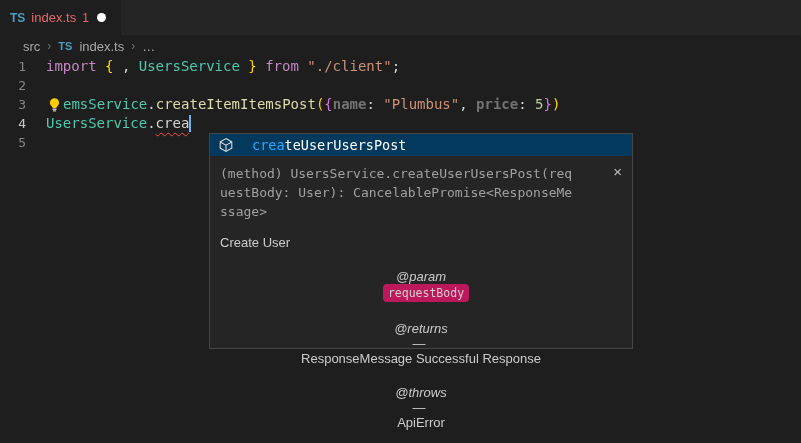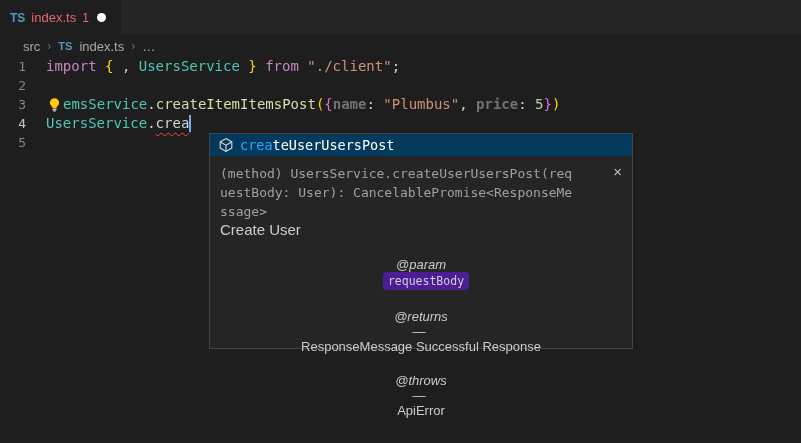--- a/index.html
+++ b/index.html
@@ -52,43 +52,43 @@
   .tk-err { color:#D4D4D4; text-decoration:underline wavy #f14c4c 1px; text-underline-offset:4px; }
   .bulb { width:17px; height:16px; display:inline-block; margin-right:0px; cursor:pointer; }
   .caret { width:2px; height:17px; background:#6cb2f0; display:inline-block; margin-left:0px; }
   
   .suggest {
     position:absolute; left:209px; top:133px; width:424px;
     border:1px solid #454545; background:#252526;
   }
   .suggest-row {
     height:22px; background:#04395e; display:flex; align-items:center;
-    padding-left:8px; gap:6px; cursor:pointer;
+    padding-left:8px; gap:18px; cursor:pointer;
   }
   .cube-icon { width:16px; height:16px; flex:0 0 auto; }
   .suggest-label {
     font-family:"DejaVu Sans Mono", monospace; font-size:13.5px; color:#ffffff;
     white-space:pre;
   }
   .match { color:#2aabff; }
   
   .docs { position:relative; height:192px; padding:8px 10px 0 10px; }
   .sig-line {
     font-family:"DejaVu Sans Mono", monospace; font-size:13px; line-height:19px;
     color:#a0a0a0; white-space:pre;
   }
   .docs-close {
     position:absolute; top:8px; right:10px; color:#c0c0c0;
     font-size:15px; line-height:15px; cursor:pointer;
   }
-  .doc-desc { font-size:15px; color:#cccccc; }
+  .doc-desc { margin-top:14px; font-size:13px; color:#cccccc; }
   .doc-tag { margin-top:19px; font-size:13px; color:#cccccc; display:flex; align-items:center;flex-direction:column; }
   .doc-tag em { font-style:italic; color:#cccccc; }
   .chip {
-    margin-left:10px; background:#4c1d95; border-radius:4px;
+    margin-left:10px; background:#be185d; border-radius:4px;
     padding:2px 5px; font-family:"DejaVu Sans Mono", monospace;
     font-size:11.5px; color:#d0d0d0;
   }
   .dash { margin:0 6px 0 2px; }
 </style>
 </head>
 <body>
 
 <div class="tab-bar">
   <div class="tab">

